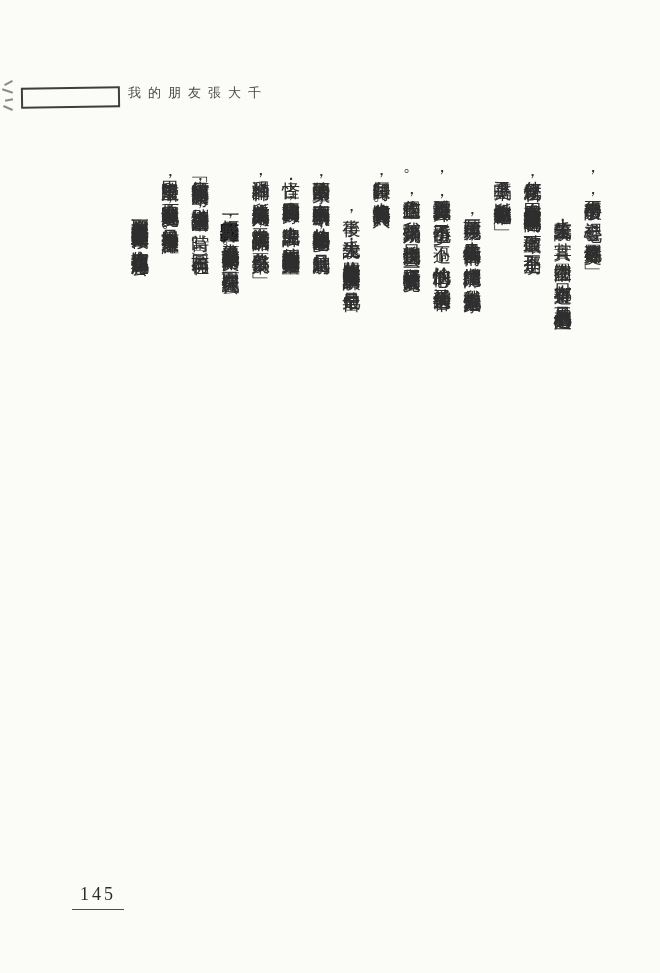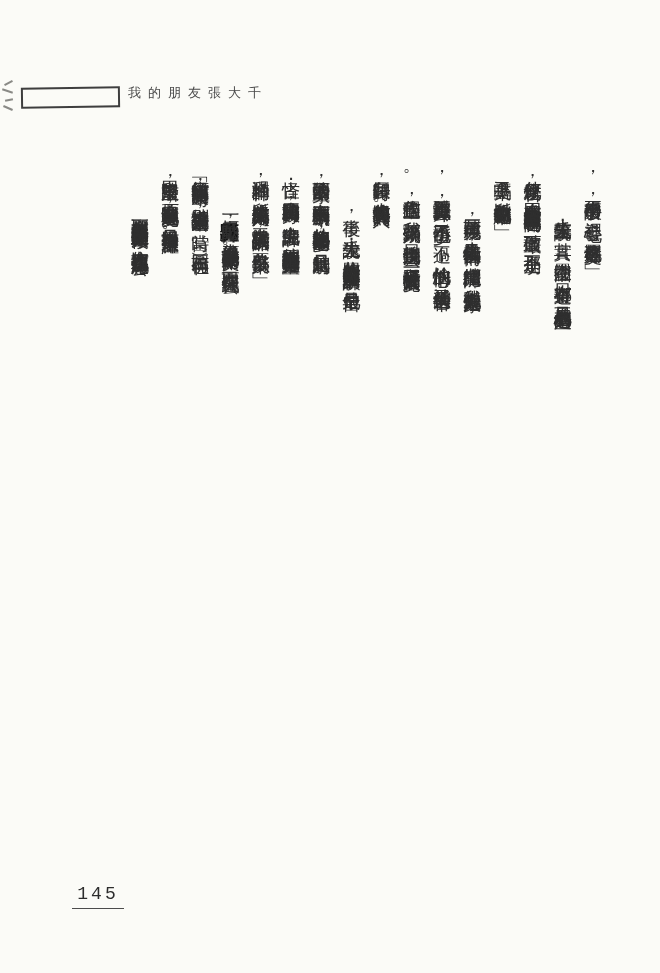--- a/index.html
+++ b/index.html
@@ -72,21 +72,21 @@
     color: #141414;
   }
 
   
   .folio {
     position: absolute;
     left: 72px;
     top: 884px;
     width: 52px;
     text-align: center;
-    font-family: Liberation Mono, monospace;
+    font-family: Liberation Serif, serif;
   }
   .folio-number {
     font-size: 18px;
     letter-spacing: 3px;
     color: #2c2c2c;
   }
   .folio-line {
     margin-top: 4px;
     width: 52px;
     border-top: 1.5px solid #4c4c4c;

